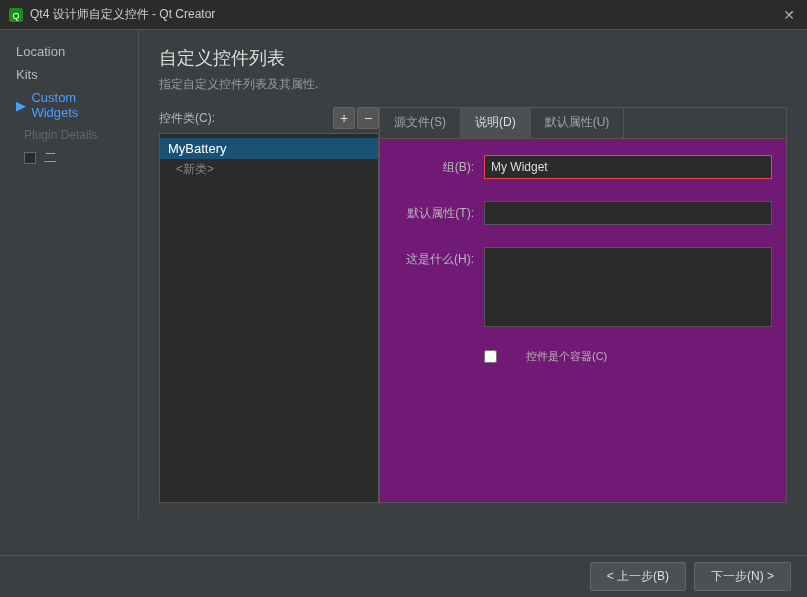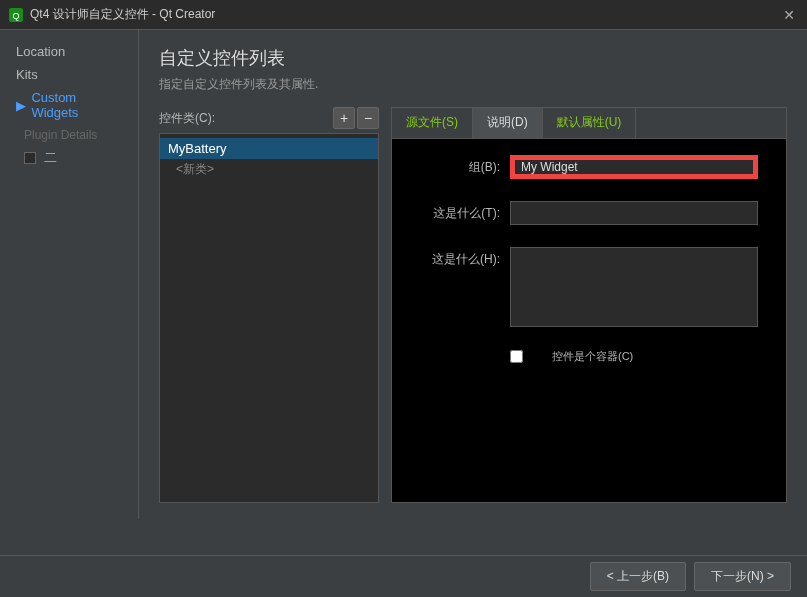--- a/index.html
+++ b/index.html
@@ -114,21 +114,21 @@
     .page-subtitle {
       font-size: 12px;
       color: #999;
       margin-bottom: 14px;
     }
 
     
     .widget-area {
       display: flex;
       flex: 1;
-      gap: 12px;
+      gap: 0;
       overflow: hidden;
     }
 
     
     .widget-list-panel {
       display: flex;
       flex-direction: column;
       width: 220px;
       flex-shrink: 0;
     }
@@ -200,34 +200,34 @@
     .tabs-bar {
       display: flex;
       background: #3c3f41;
       border-bottom: 1px solid #555;
     }
 
     .tab {
       padding: 6px 14px;
       font-size: 12px;
       cursor: pointer;
-      color: #84cc16;
+      color: #a3a3a3;
       border-right: 1px solid #555;
       background: #3c3f41;
     }
     .tab.active {
       background: #4c5052;
       color: #ddd;
       border-bottom: 1px solid #4c5052;
     }
 
     .tab-content {
       flex: 1;
-      padding: 16px 28px;
-      background: #000000;
+      padding: 16px 14px;
+      background: #701a75;
       overflow-y: auto;
     }
 
     .form-row {
       display: flex;
       align-items: flex-start;
       margin-bottom: 22px;
     }
 
     .form-label {
@@ -237,21 +237,21 @@
       padding-top: 4px;
       flex-shrink: 0;
       text-align: right;
       padding-right: 10px;
     }
 
     .form-input {
       flex: 1;
       height: 24px;
       background: #2b2b2b;
-      border: 5px solid #ef4444;
+      border: 1px solid #ef4444;
       color: #ddd;
       padding: 2px 6px;
       font-size: 12px;
       outline: none;
     }
 
     .form-input.normal {
       border: 1px solid #555;
     }
 
@@ -412,21 +412,21 @@
           </div>
 
           <div class="tab-content">
 
             <div class="form-row">
               <label class="form-label">组(B):</label>
               <input class="form-input" type="text" value="My Widget" style="">
             </div>
 
             <div class="form-row">
-              <label class="form-label">这是什么(T):</label>
+              <label class="form-label">默认属性(T):</label>
               <input class="form-input normal" type="text" value="" style="">
             </div>
 
             <div class="form-row">
               <label class="form-label">这是什么(H):</label>
               <textarea class="form-textarea" style=""></textarea>
             </div>
 
             <div class="form-checkbox-row">
               <input type="checkbox" class="form-checkbox" style="">

